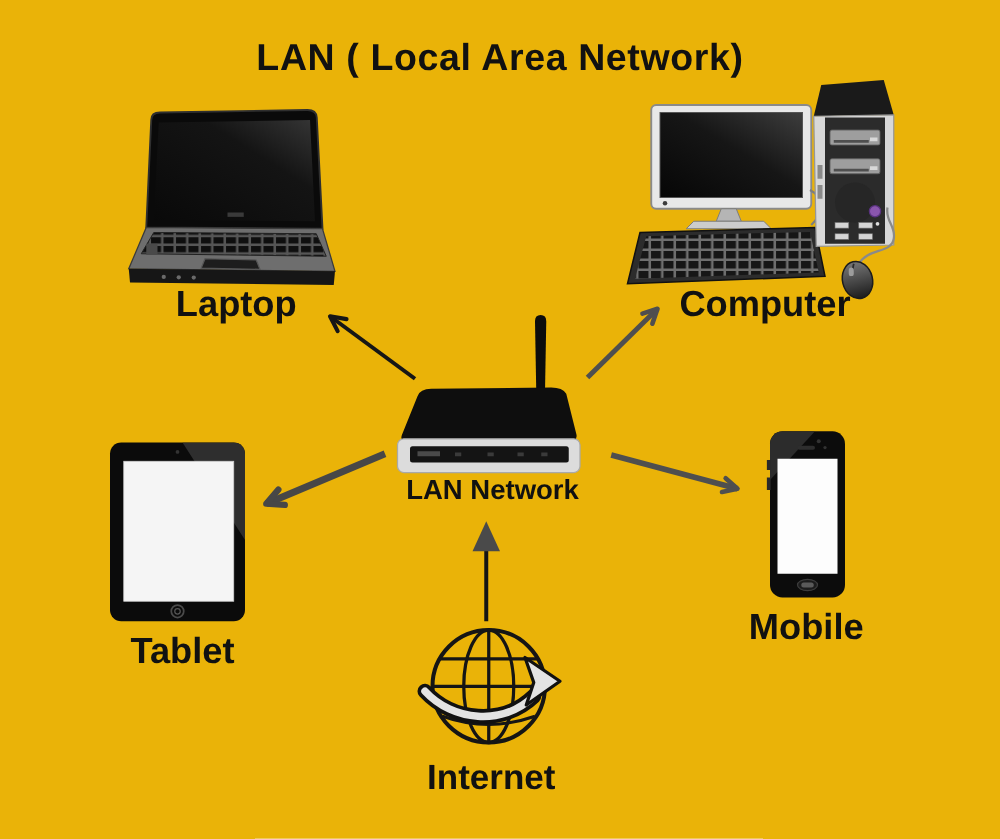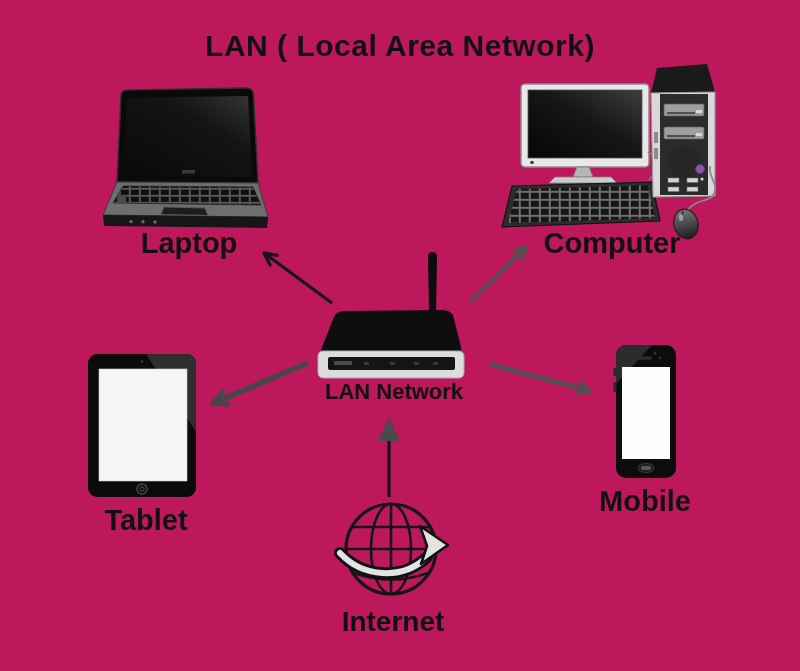--- a/index.html
+++ b/index.html
@@ -1,17 +1,17 @@
 <!DOCTYPE html>
 <html><head>
 <meta charset="utf-8">
 <style>
   html,body{margin:0;padding:0;}
   body{font-family:"Liberation Sans","DejaVu Sans",sans-serif;}
-  .canvas{position:relative;width:800px;height:671px;background:#be185d;overflow:hidden;}
+  .canvas{position:relative;width:800px;height:671px;background:#eab308;overflow:hidden;}
   svg{display:block;}
   text{font-family:"Liberation Sans","DejaVu Sans",sans-serif;font-weight:700;fill:#111;}
   .title-text{font-size:30px;letter-spacing:.5px;}
   .node-label{font-size:29px;}
   .router-label{font-size:22px;}
   .internet-label{font-size:28px;}
 </style>
 </head>
 <body>
 

